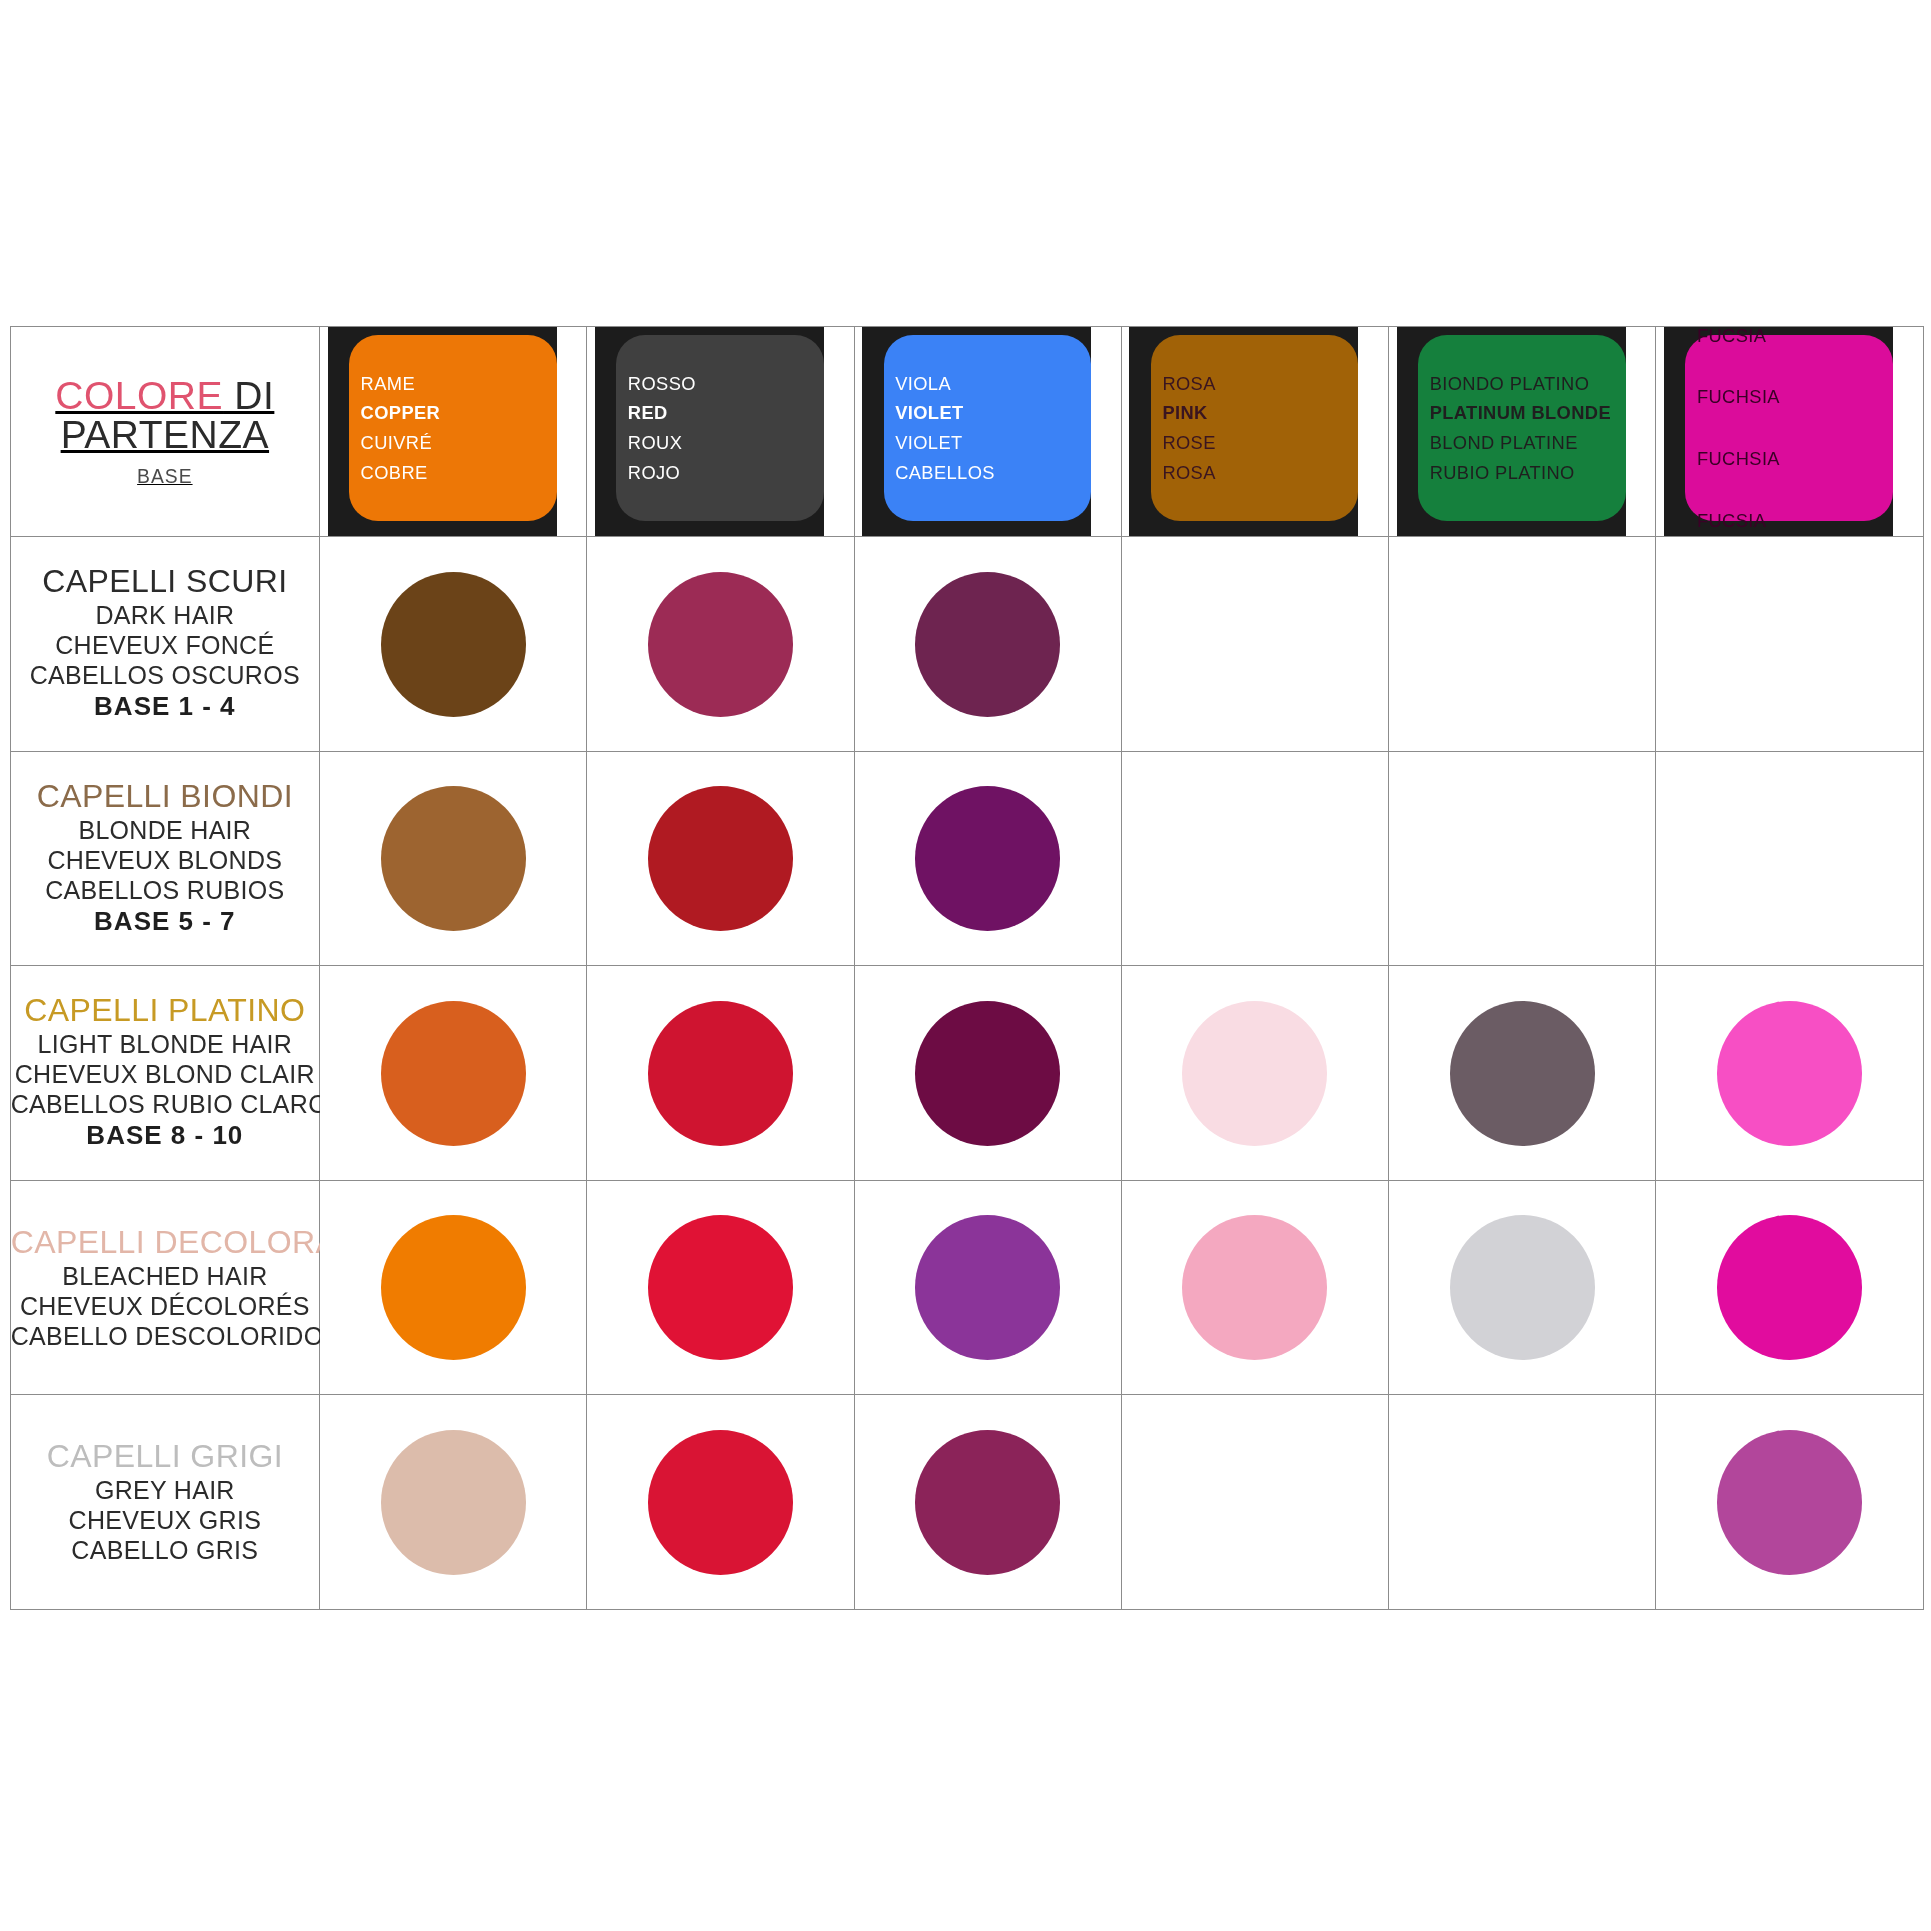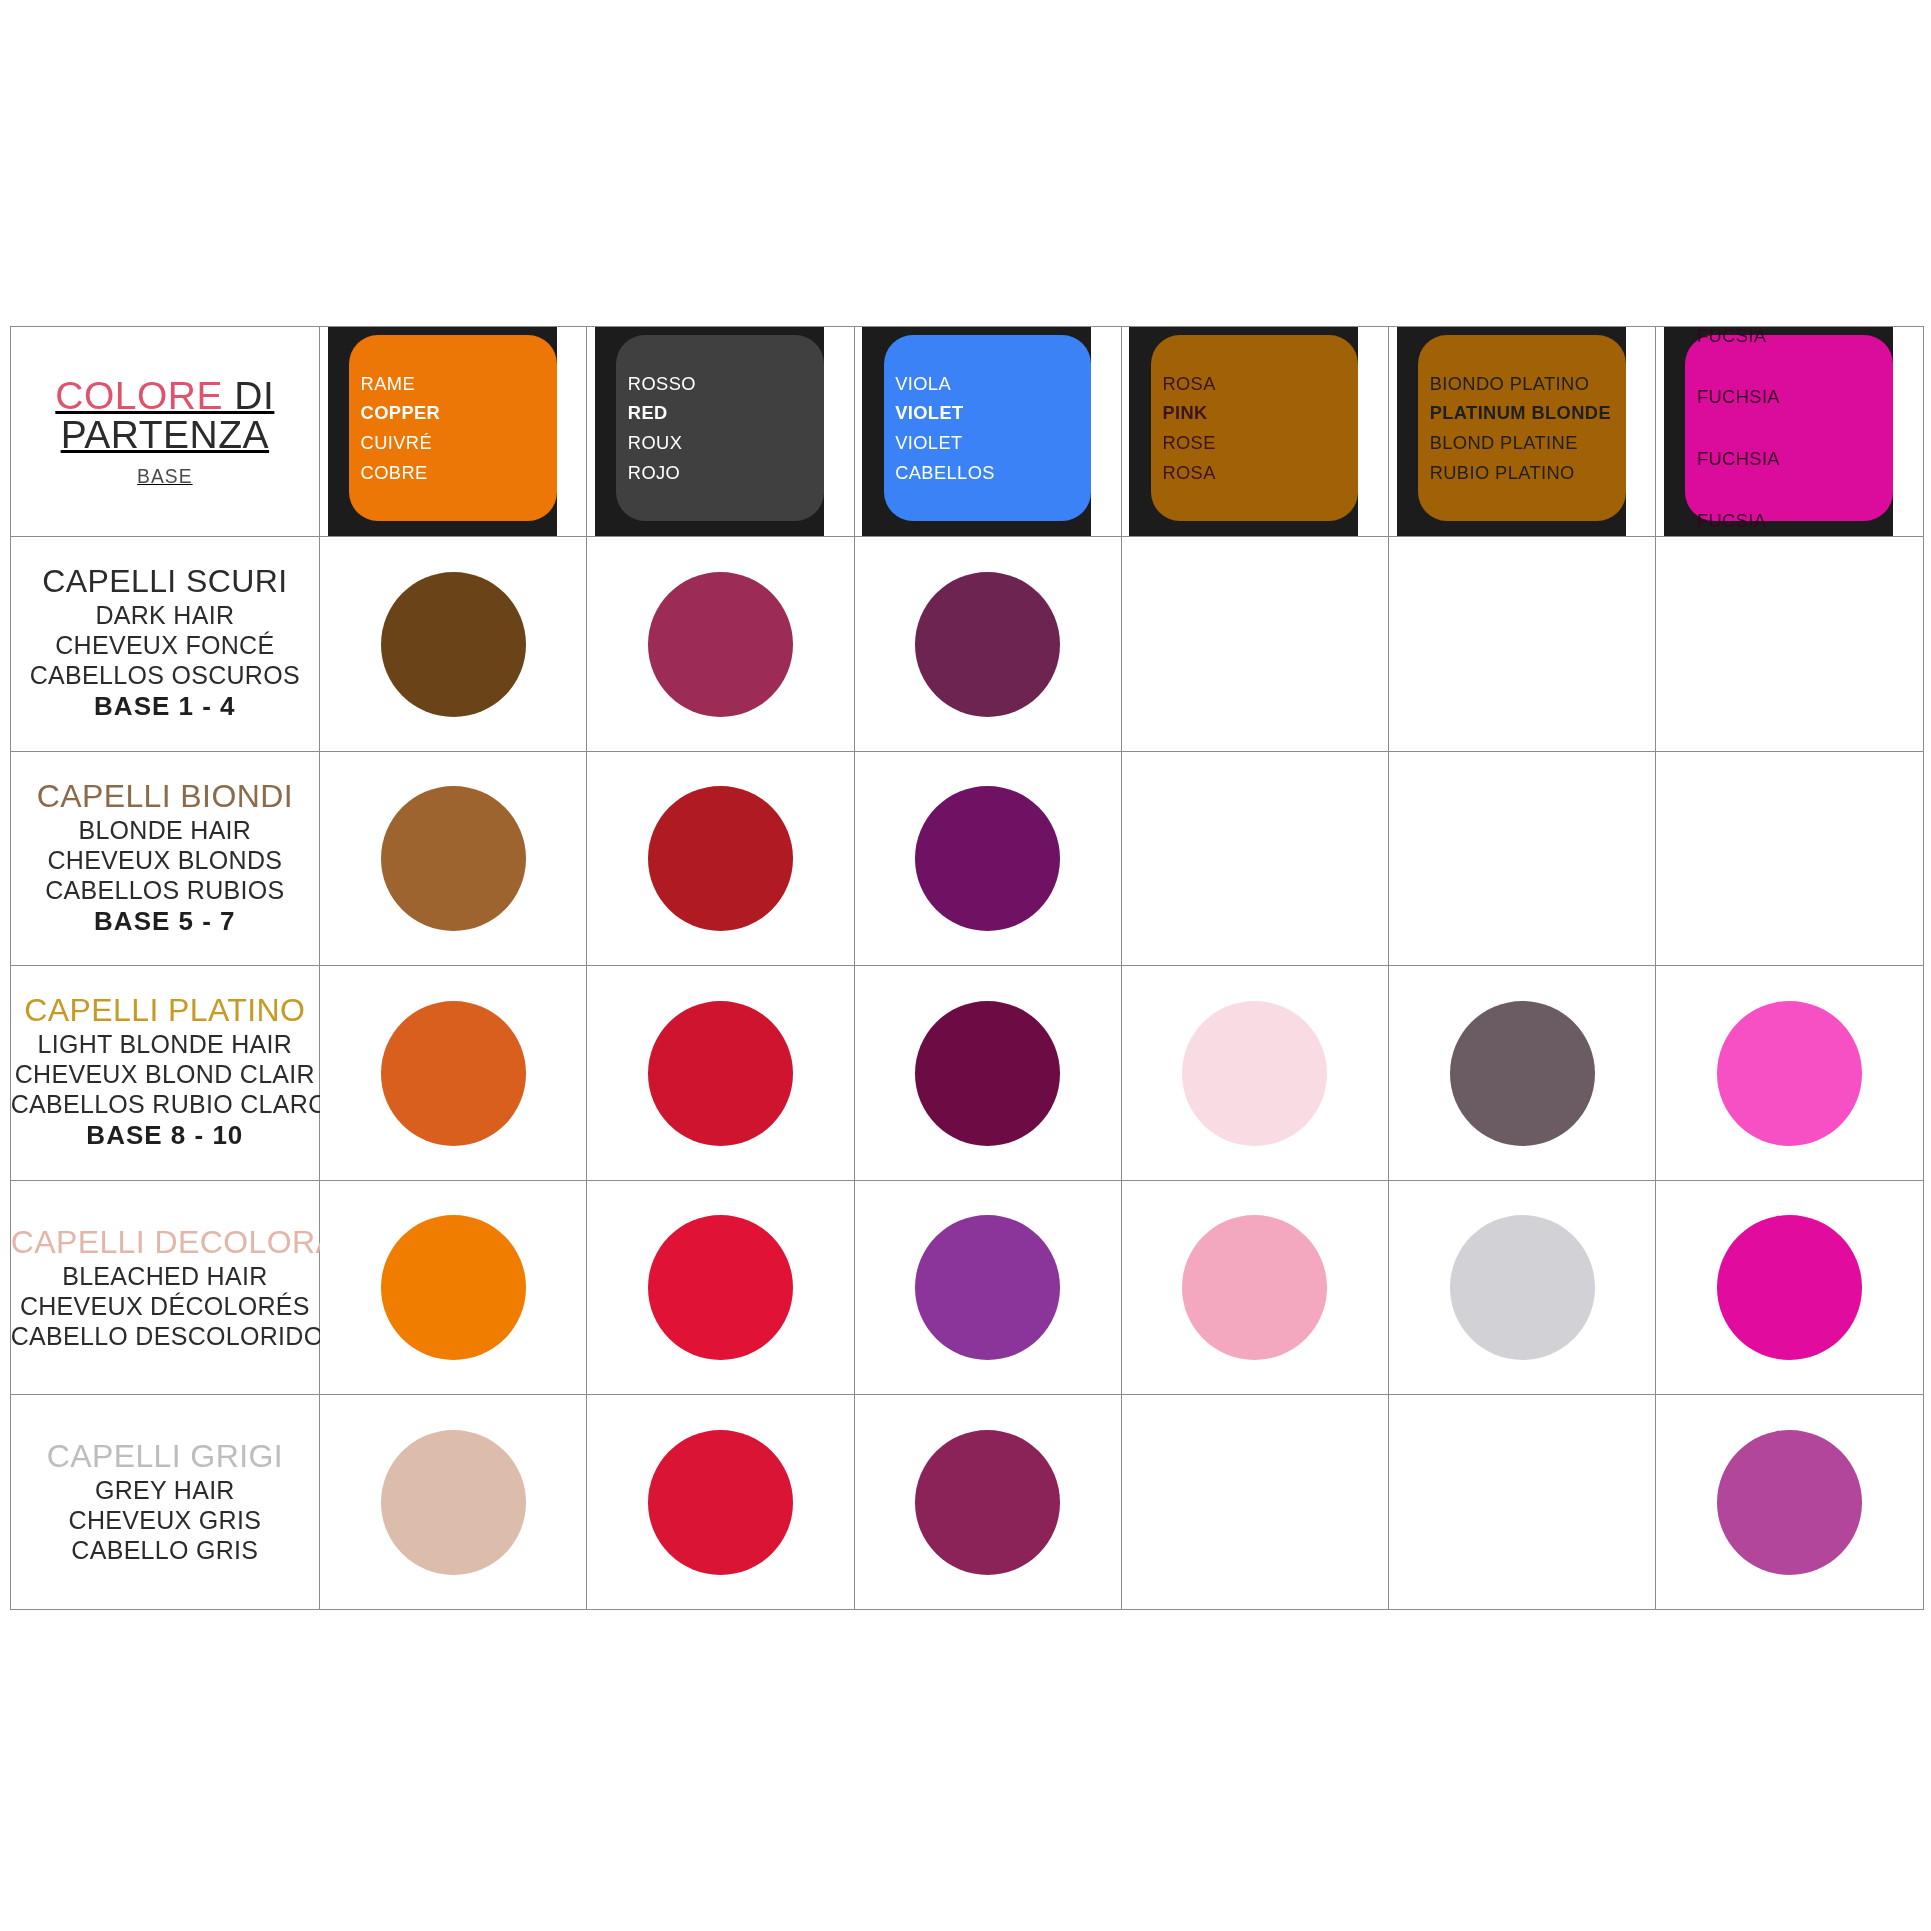--- a/index.html
+++ b/index.html
@@ -195,21 +195,21 @@
               <div class="plate"></div>
               <div class="swatch" style="background: #a16207; color: rgb(58, 21, 32);">
                 <div class="line">ROSA</div>
                 <div class="line bold">PINK</div>
                 <div class="line">ROSE</div>
                 <div class="line">ROSA</div>
               </div>
             </td>
             <td class="swatch-cell">
               <div class="plate"></div>
-              <div class="swatch" style="background: #a16207; color: rgb(31, 31, 31);">
+              <div class="swatch" style="background: #15803d; color: rgb(31, 31, 31);">
                 <div class="line">BIONDO PLATINO</div>
                 <div class="line bold">PLATINUM BLONDE</div>
                 <div class="line">BLOND PLATINE</div>
                 <div class="line">RUBIO PLATINO</div>
               </div>
             </td>
             <td class="swatch-cell">
               <div class="plate"></div>
               <div class="swatch" style="background: rgb(219, 12, 155); color: rgb(58, 0, 38); gap: 32px;">
                 <div class="line">FUCSIA</div>

